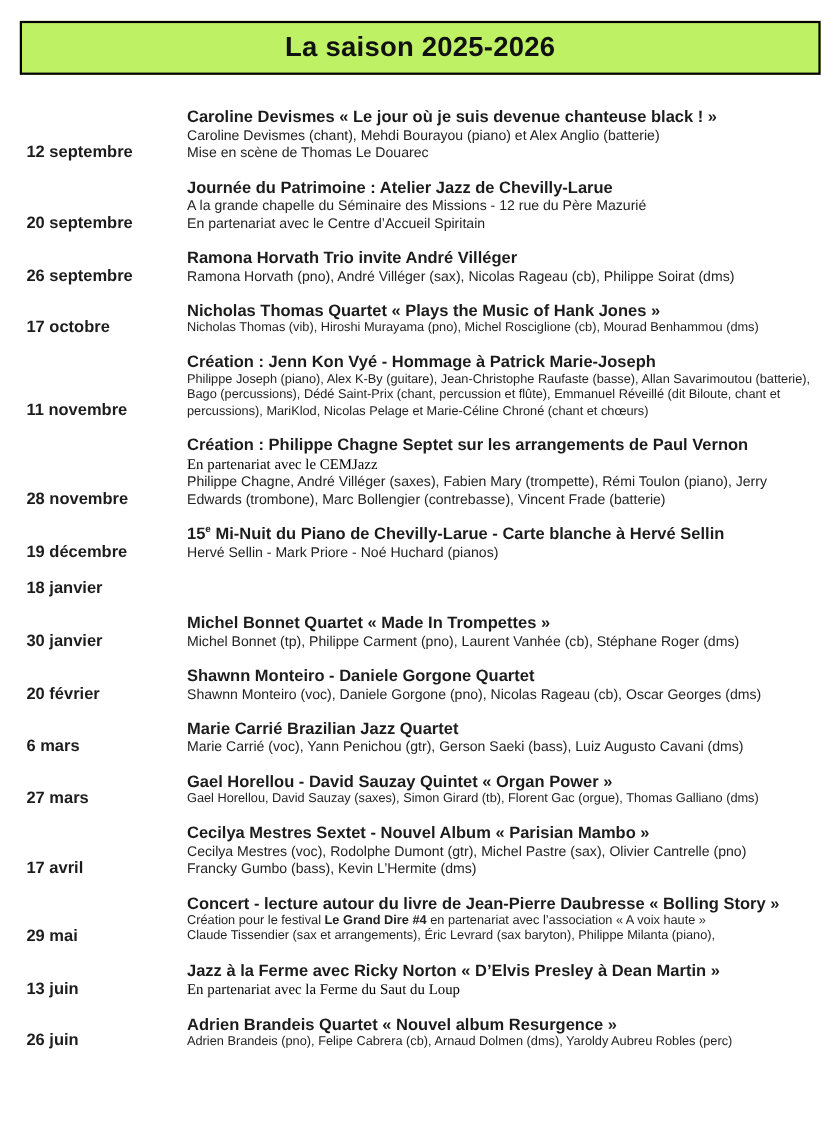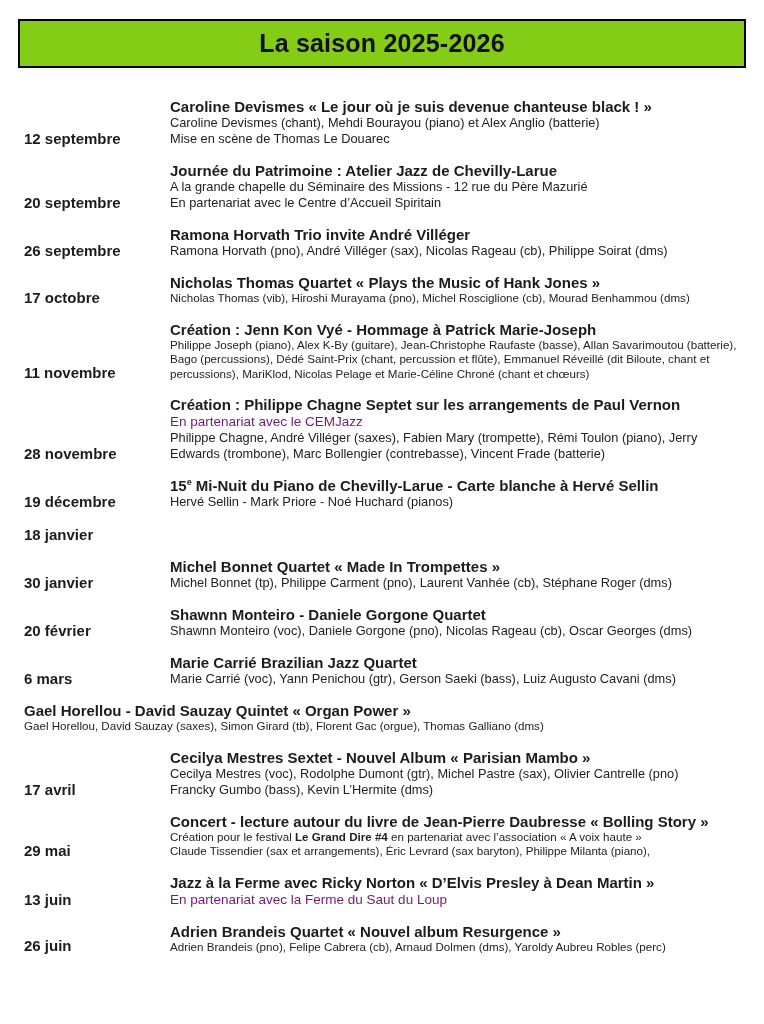--- a/index.html
+++ b/index.html
@@ -7,21 +7,21 @@
     width: 764px; height: 1024px;
     background: #ffffff;
     font-family: "Liberation Sans", "DejaVu Sans", sans-serif;
     color: #1c1c1c;
     overflow: hidden;
   }
   .page { padding: 19px 18px 0 18px; }
 
   .header-box {
     border: 2px solid #000000;
-    background: #84cc16;
+    background: #bef264;
     height: 49px;
     display: flex; align-items: center; justify-content: center;
     margin-bottom: 30px;
   }
   .header-title {
     font-weight: bold;
     font-size: 25px;
     letter-spacing: 0.2px;
     color: #111111;
   }
@@ -37,21 +37,21 @@
     white-space: nowrap;
   }
   .event-body { flex: 1; min-width: 0; }
   .event-title {
     font-weight: bold;
     font-size: 15px;
     line-height: 17px;
   }
   .event-title sup { font-size: 9px; vertical-align: super; line-height: 0; }
 
-  .line-sub    { font-size: 13.5px; line-height: 17px;   color: #701a75; }
+  .line-sub    { font-size: 13.5px; line-height: 17px;   color: #000000; font-family: Liberation Serif, serif; }
   .line-detail { font-size: 12.8px; line-height: 16px;   color: #222; }
   .line-detail-sm { font-size: 11.6px; line-height: 14.5px; color: #222; }
   .seg-bold { font-weight: bold; }
 </style>
 </head>
 <body>
 
 <div class="page">
   <div class="header-box">
     <span class="header-title">La saison 2025-2026</span>
@@ -139,20 +139,21 @@
 
   <div class="event">
     <div class="event-date">6 mars</div>
     <div class="event-body">
       <div class="event-title">Marie Carrié Brazilian Jazz Quartet</div>
     <div class="line-detail">Marie Carrié (voc), Yann Penichou (gtr), Gerson Saeki (bass), Luiz Augusto Cavani (dms)</div>
         </div>
   </div>
 
   <div class="event">
+    <div class="event-date">27 mars</div>
     <div class="event-body">
       <div class="event-title">Gael Horellou - David Sauzay Quintet « Organ Power »</div>
     <div class="line-detail-sm">Gael Horellou, David Sauzay (saxes), Simon Girard (tb), Florent Gac (orgue), Thomas Galliano (dms)</div>
         </div>
   </div>
 
   <div class="event">
     <div class="event-date">17 avril</div>
     <div class="event-body">
       <div class="event-title">Cecilya Mestres Sextet - Nouvel Album « Parisian Mambo »</div>

